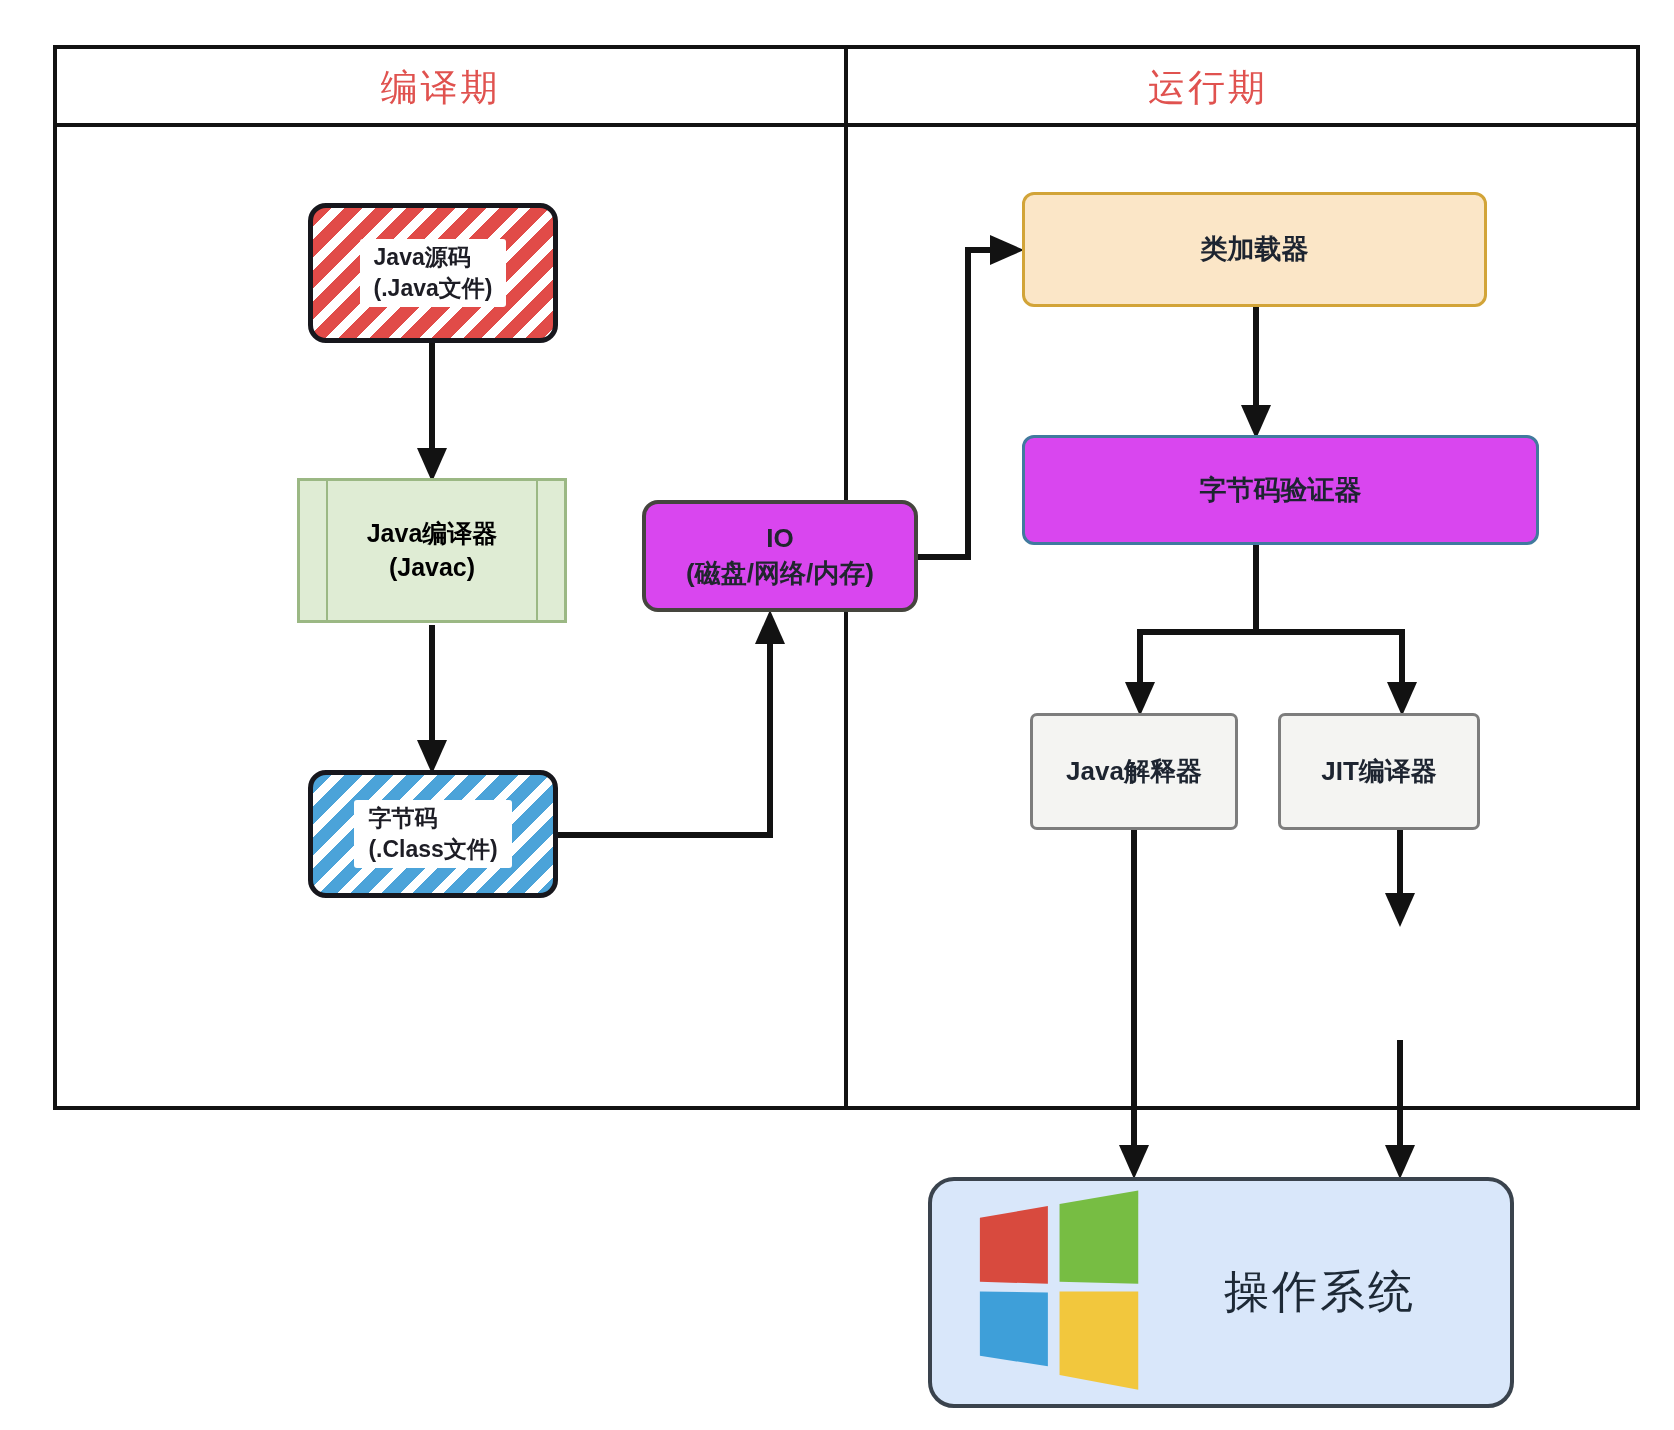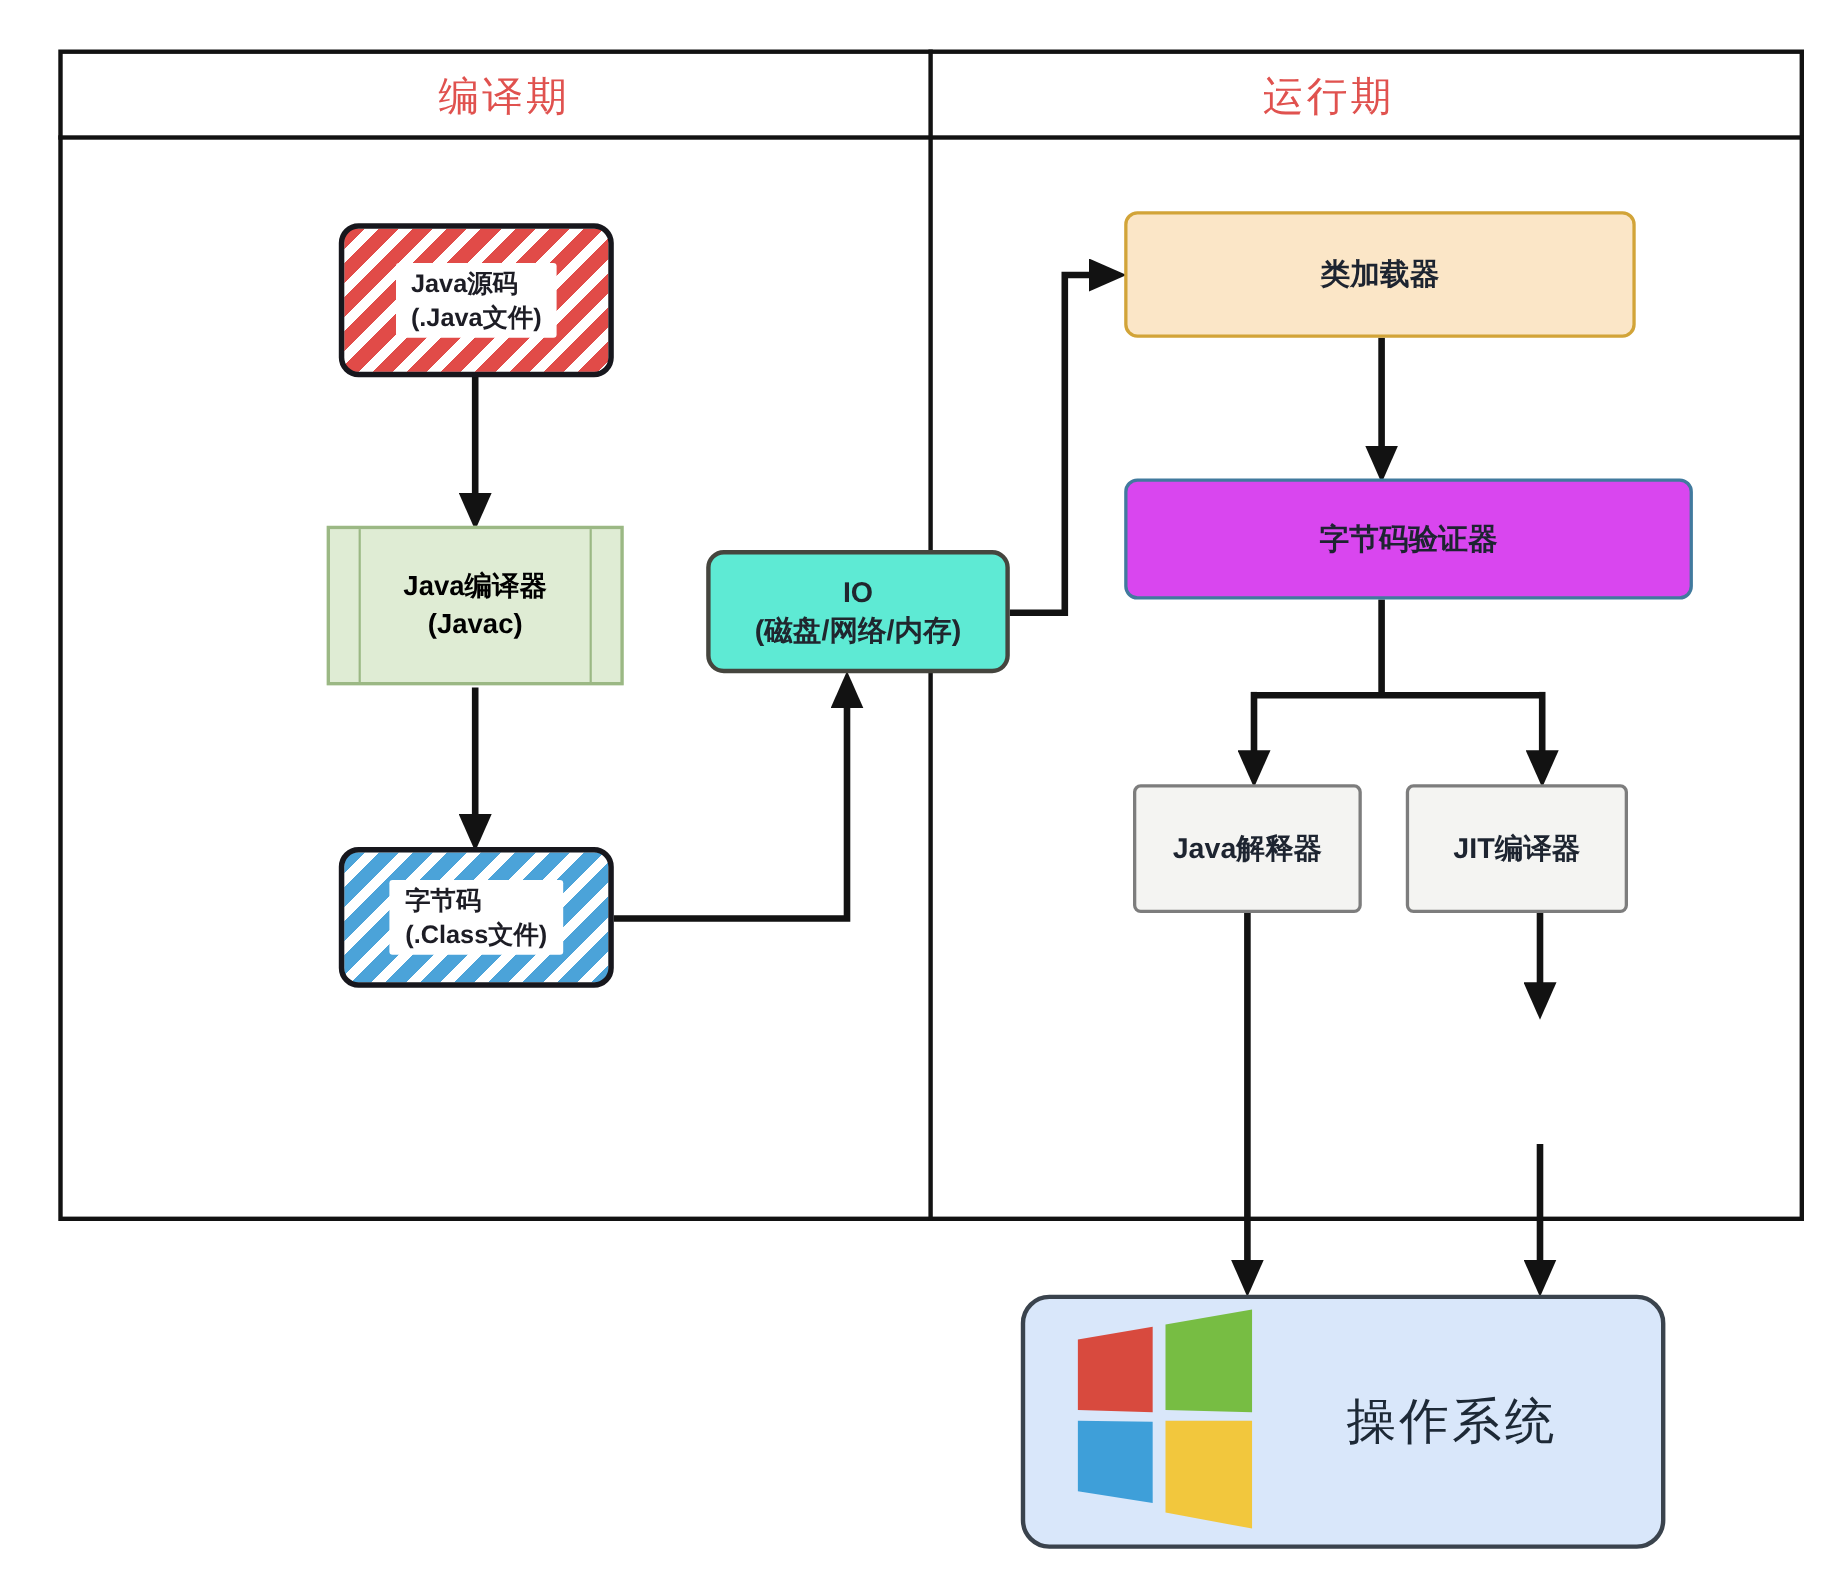--- a/index.html
+++ b/index.html
@@ -8,40 +8,40 @@
     font-family:"Liberation Sans","DejaVu Sans",sans-serif;color:#1d2430;
     overflow:hidden;
   }
   .abs{position:absolute;}
   
   .frame{left:53px;top:45px;width:1587px;height:1065px;border:4px solid #121212;box-sizing:border-box;background:transparent;}
   .hline{left:53px;top:123px;width:1587px;height:4px;background:#121212;}
   .vline{left:844px;top:45px;width:4px;height:1065px;background:#121212;}
   .hdr{top:58px;height:60px;display:flex;align-items:center;justify-content:center;
        font-size:37px;color:#e0524f;letter-spacing:3px;}
-  .hdr-left{left:62px;width:793px;}
+  .hdr-left{left:44px;width:793px;}
   .hdr-right{left:812px;width:792px;}
   
   .node{box-sizing:border-box;display:flex;flex-direction:column;align-items:center;justify-content:center;
         font-weight:bold;line-height:1.35;}
   
   .sketch{border:5px solid #17171d;border-radius:18px;}
   .stripes-red{background:repeating-linear-gradient(135deg,#e14b48 0 13px,#ffffff 13px 22px);}
   .stripes-blue{background:repeating-linear-gradient(135deg,#4ba3d9 0 13px,#ffffff 13px 22px);}
   .patch{background:#ffffff;padding:3px 14px;border-radius:3px;font-size:23px;color:#1d1d25;}
   .patch span{display:block;}
   .box-source{left:308px;top:203px;width:250px;height:140px;}
   .box-bytecode{left:308px;top:770px;width:250px;height:128px;}
   
   .box-compiler{left:297px;top:478px;width:270px;height:145px;background:#dfecd4;
                 border:3px solid #9bb884;font-size:25px;color:#000000;position:absolute;}
   .box-compiler .inline-rail{position:absolute;top:0;bottom:0;width:2px;background:#9bb884;}
   .rail-l{left:26px;} .rail-r{right:26px;}
   
-  .box-io{left:642px;top:500px;width:276px;height:112px;background:#5eead4;
+  .box-io{left:642px;top:500px;width:276px;height:112px;background:#d946ef;
           border:4px solid #45453e;border-radius:16px;font-size:26px;color:#20262e;}
   
   .box-loader{left:1022px;top:192px;width:465px;height:115px;background:#fbe6c7;
               border:3px solid #d2a438;border-radius:12px;font-size:27px;}
   .box-verifier{left:1022px;top:435px;width:517px;height:110px;background:#d946ef;
                 border:3px solid #417a9e;border-radius:12px;font-size:27px;}
   .gray{background:#f4f4f2;border:3px solid #7d7d7d;border-radius:7px;font-size:26px;}
   .box-interp{left:1030px;top:713px;width:208px;height:117px;}
   .box-jit{left:1278px;top:713px;width:202px;height:117px;}
   .box-machine{left:1312px;top:925px;width:175px;height:115px;}

